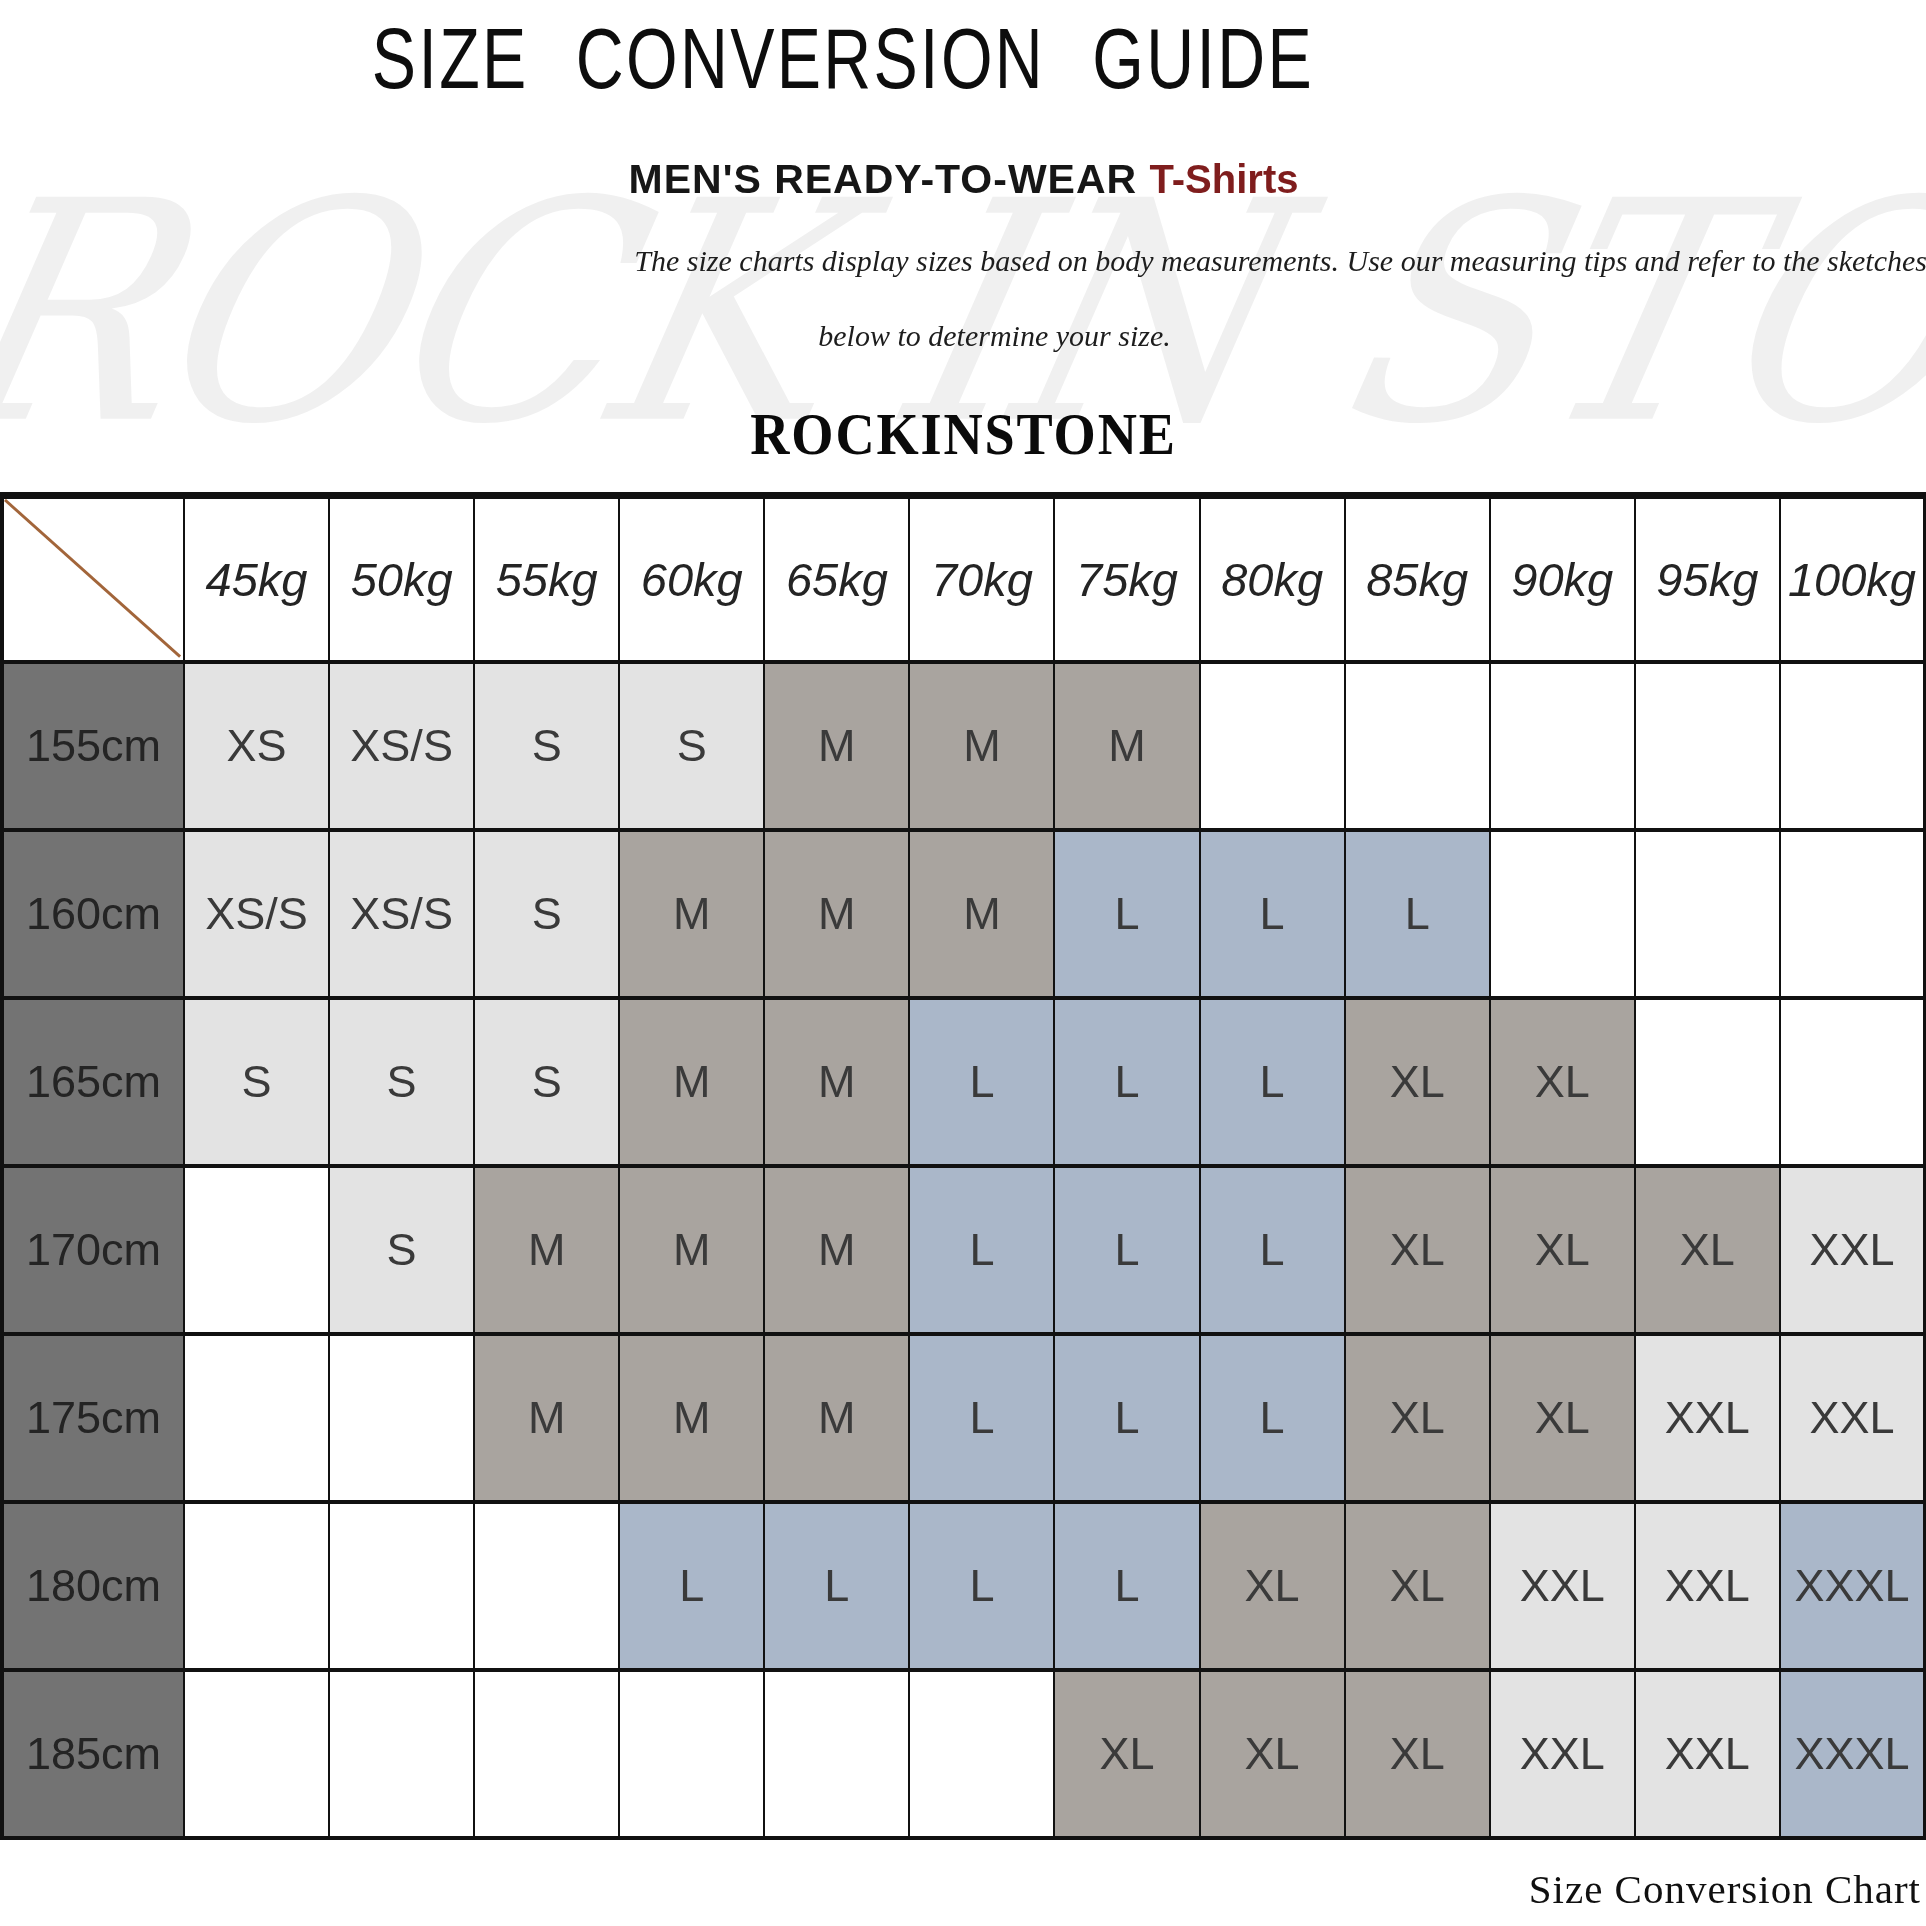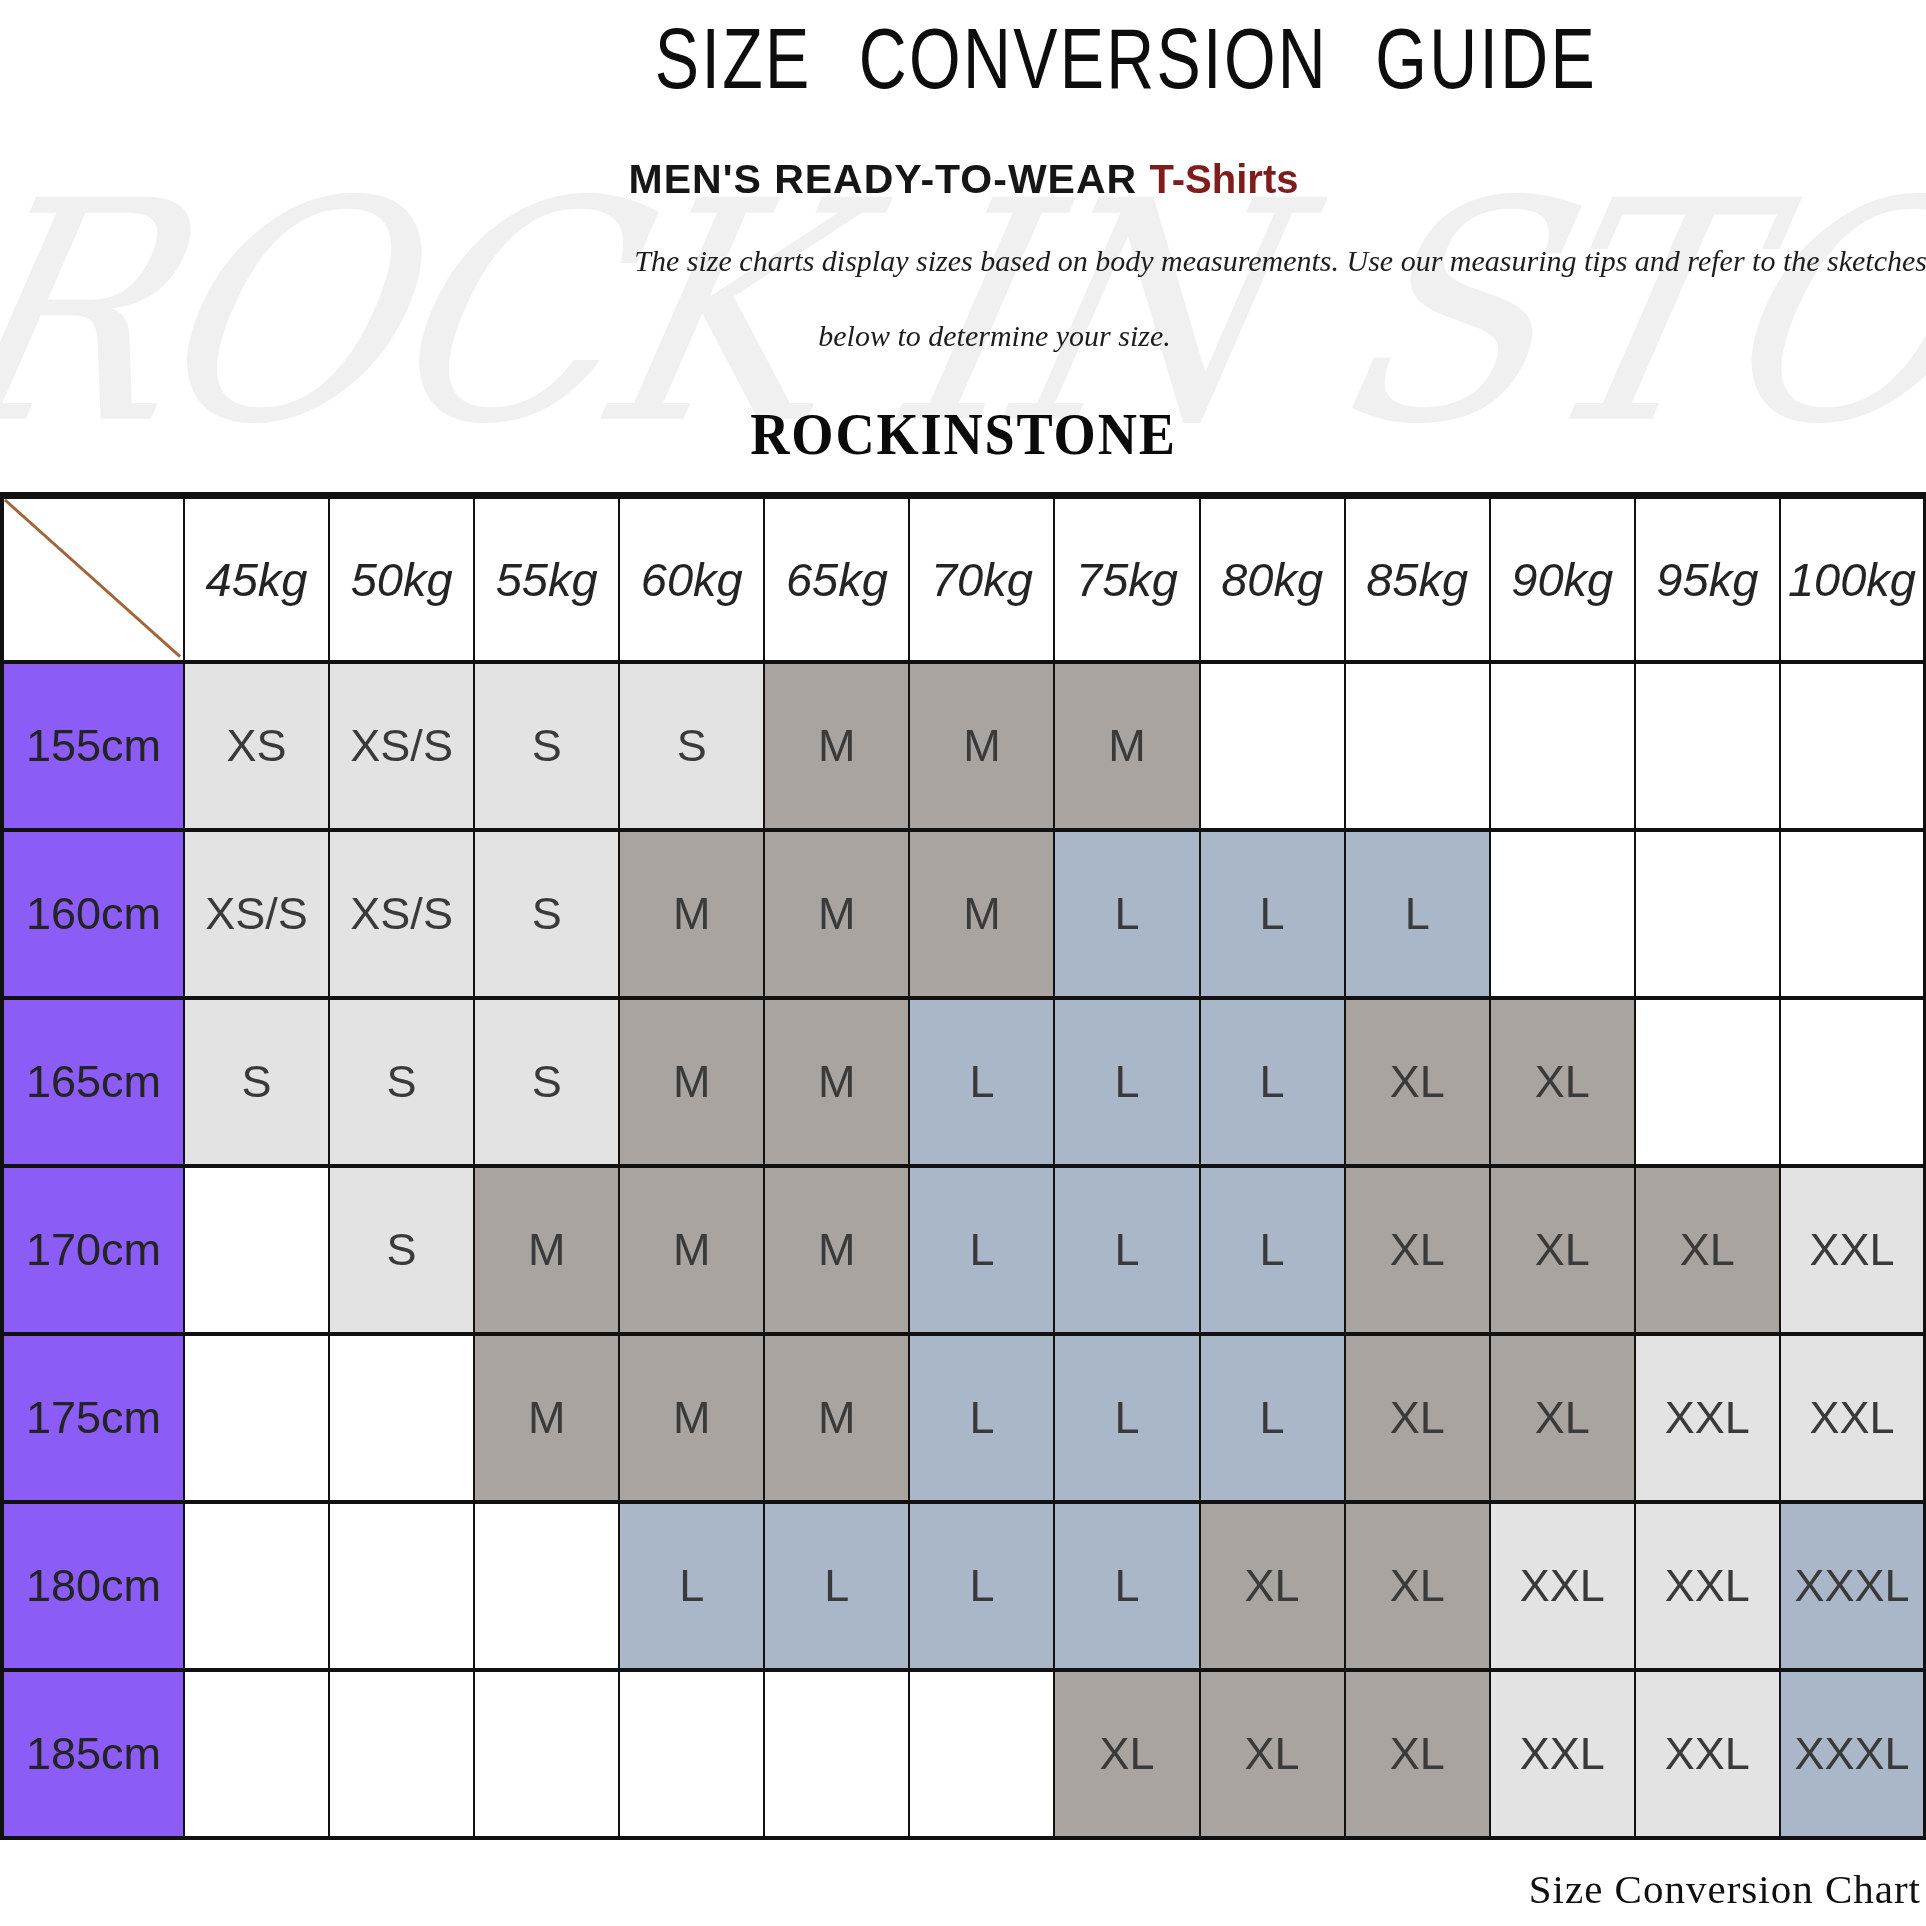--- a/index.html
+++ b/index.html
@@ -23,21 +23,21 @@
     color:rgba(40,40,40,0.07);
     transform:skewX(-14deg) scale(1.04,1.08);
     transform-origin:left center;
     z-index:0;
     user-select:none;
   }
   .head-area{position:relative;z-index:1;}
   
   .title-wrap{
     position:absolute;top:10px;left:0;width:1685px;
-    text-align:right;z-index:1;padding-left:45px;
+    text-align:center;z-index:1;
   }
   .page-title{
     display:inline-block;
     font-size:85px;
     font-weight:500;
     letter-spacing:3px;
     word-spacing:34px;
     color:#0d0d0d;
     transform:scaleX(0.78);
     transform-origin:center;
@@ -98,21 +98,21 @@
     font-size:47px;
     font-weight:normal;
     color:#242424;
     letter-spacing:0;
     font-style:italic;
   }
   .row-header{
     font-size:45px;
     font-weight:normal;
     color:#242424;
-    background:#8b5cf6;
+    background:#737373;
   }
   .cell{
     font-size:45px;
     color:#3a3a3a;
     background:#fff;
   }
   .bg-light{background:var(--cell-light,#e3e3e3);}
   .bg-taupe{background:var(--cell-taupe,#a9a49f);}
   .bg-blue{background:var(--cell-blue,#aab7c9);}
   .bg-none{background:#ffffff;}

